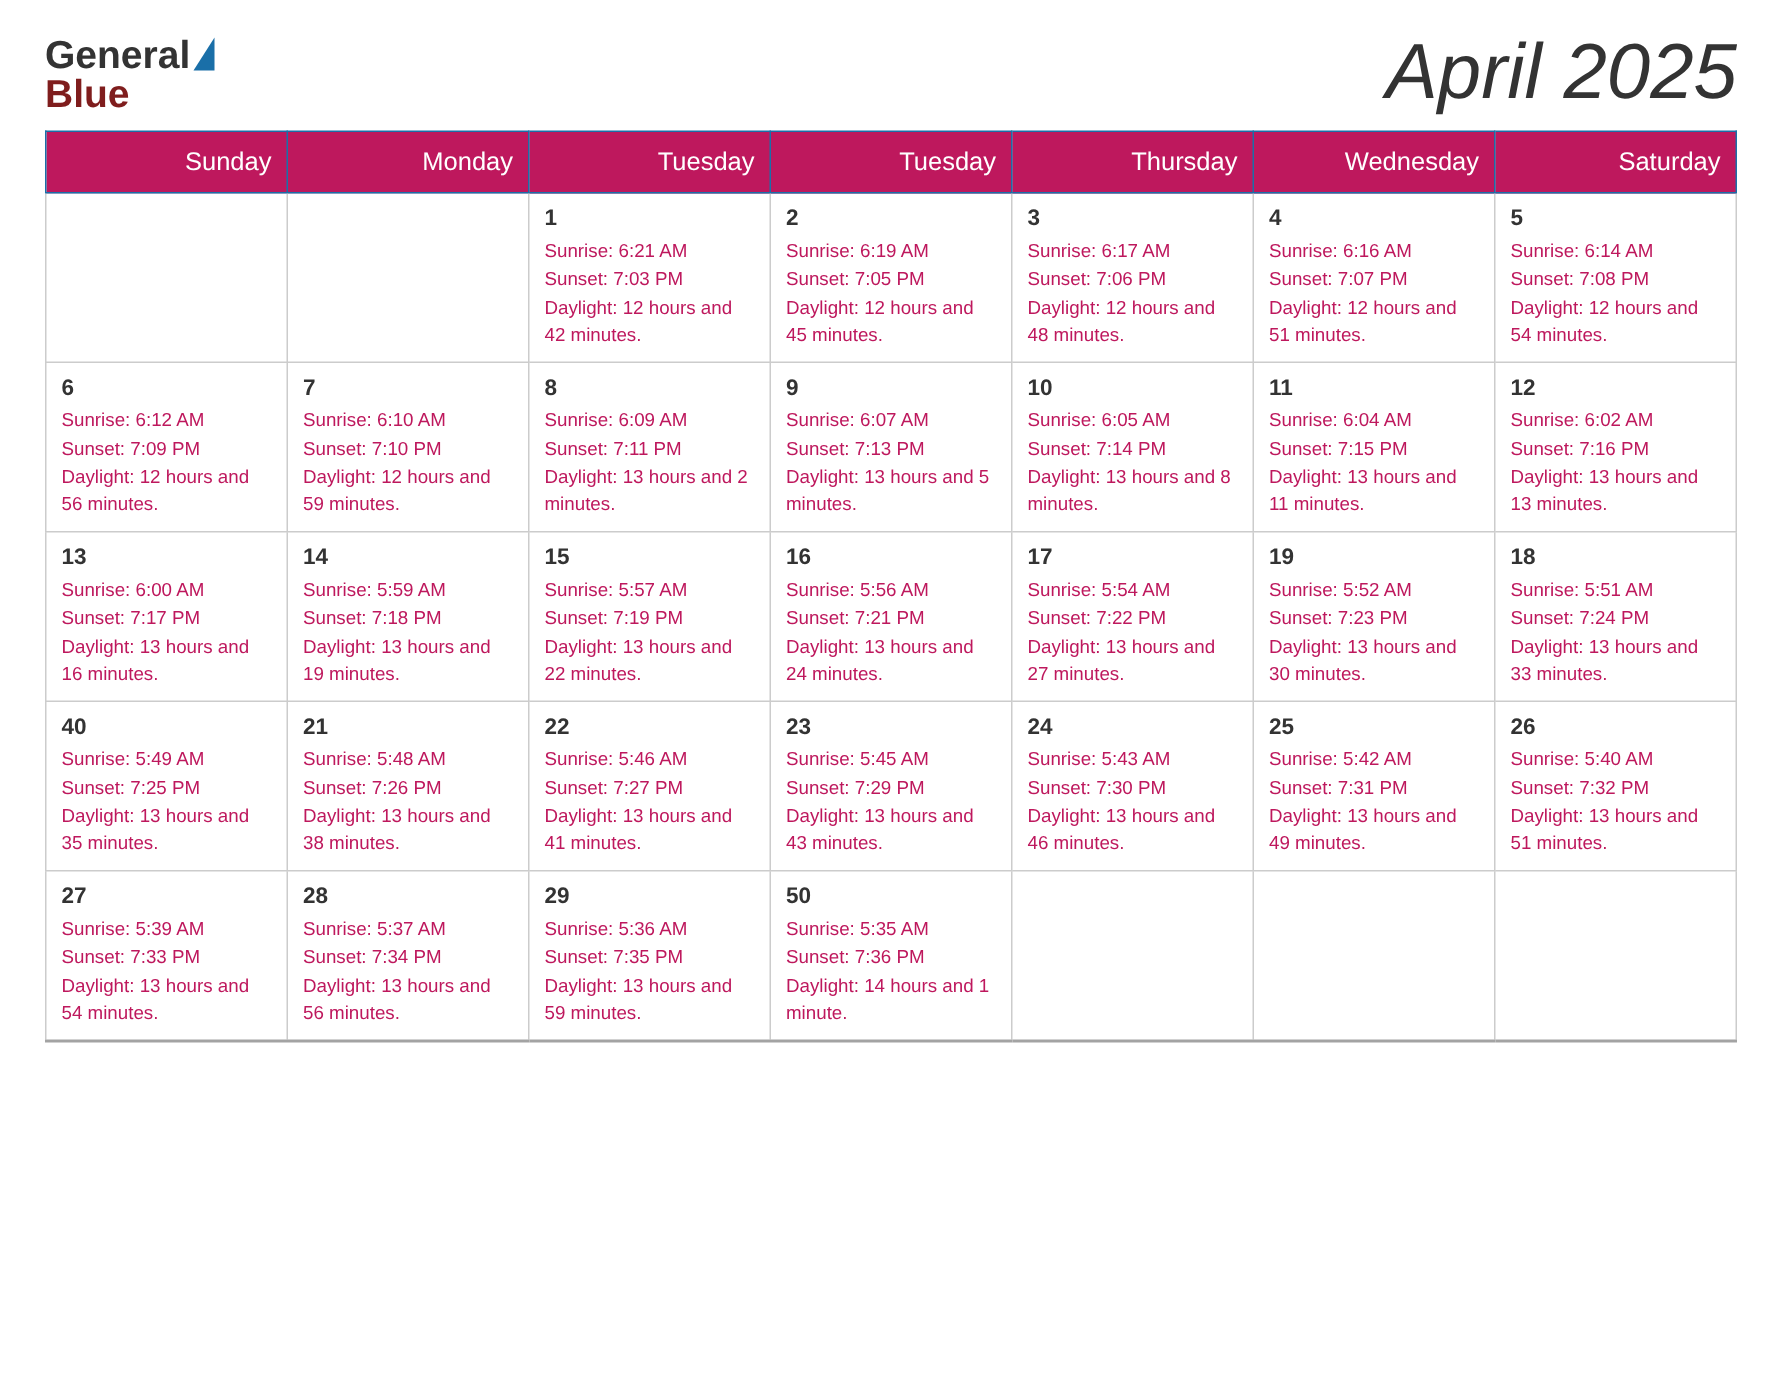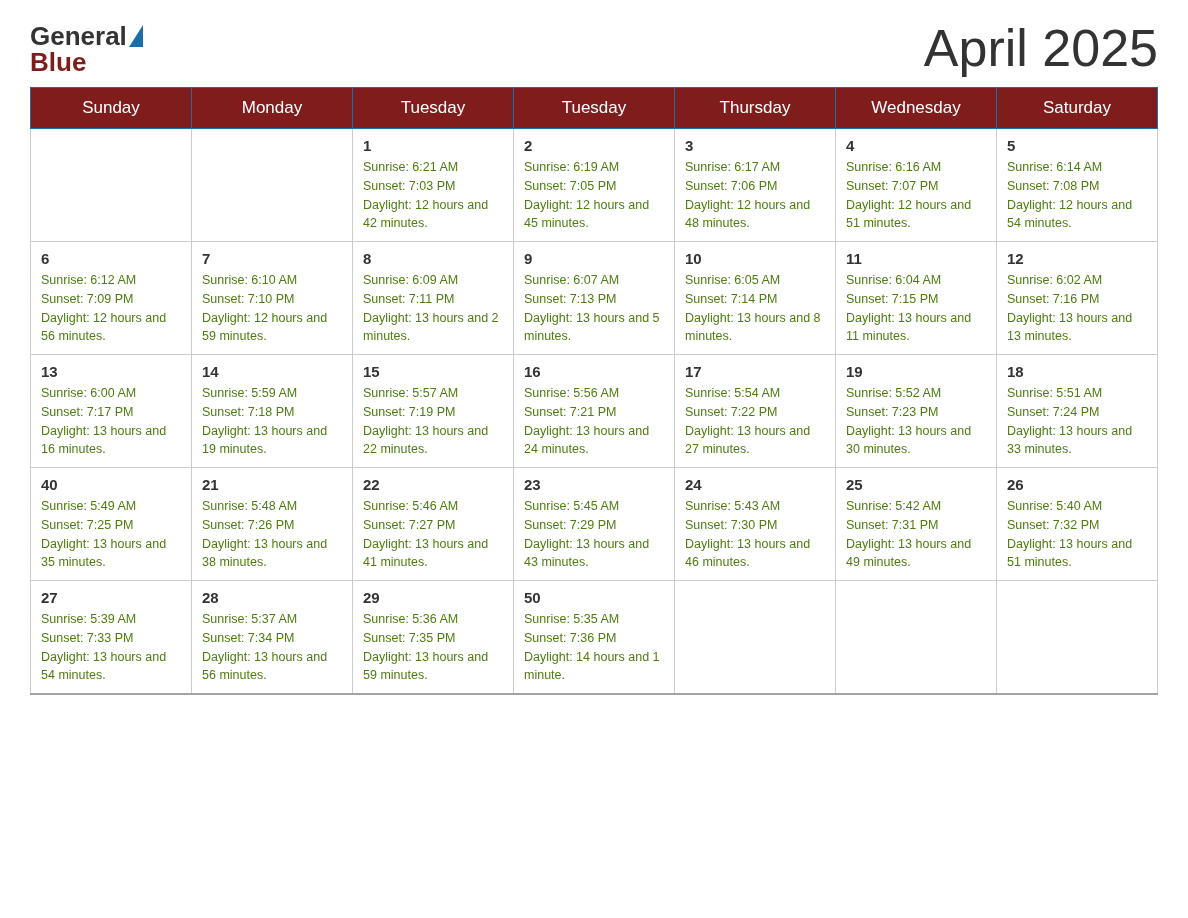--- a/index.html
+++ b/index.html
@@ -42,44 +42,45 @@
       margin-left: 2px;
       vertical-align: middle;
     }
     .logo-inner {
       display: flex;
       flex-direction: column;
       line-height: 1;
     }
     .title-section {
       text-align: right;
+      font-style: italic;
     }
     .month-title {
       font-size: 52px;
       font-weight: normal;
       color: #333;
       line-height: 1.1;
     }
     .location {
       font-size: 20px;
       color: #333;
       margin-top: 4px;
     }
     .calendar-table {
       width: 100%;
       border-collapse: collapse;
       margin-top: 10px;
     }
     .calendar-table th {
-      background-color: #7f1d1d;
+      background-color: #be185d;
       color: #fff;
       padding: 10px 10px;
       font-size: 17px;
       font-weight: normal;
-      text-align: center;
+      text-align: right;
       border: 1px solid #1a6fa8;
     }
     .calendar-table td {
       vertical-align: top;
       padding: 8px 10px;
       border: 1px solid #ccc;
       width: calc(100% / 7);
       min-height: 110px;
       font-size: 13px;
       color: #333;
@@ -87,21 +88,21 @@
     .day-number {
       font-size: 15px;
       font-weight: bold;
       color: #333;
       display: block;
       margin-bottom: 4px;
     }
     .day-info {
       font-size: 12.5px;
       line-height: 1.5;
-      color: #4d7c0f;
+      color: #be185d;
     }
     .empty-cell {
       background: #fff;
     }
     tr td {
       border-bottom: 2px solid #1a6fa8;
     }
     tr:last-child td {
       border-bottom: 2px solid #a3a3a3;
     }

